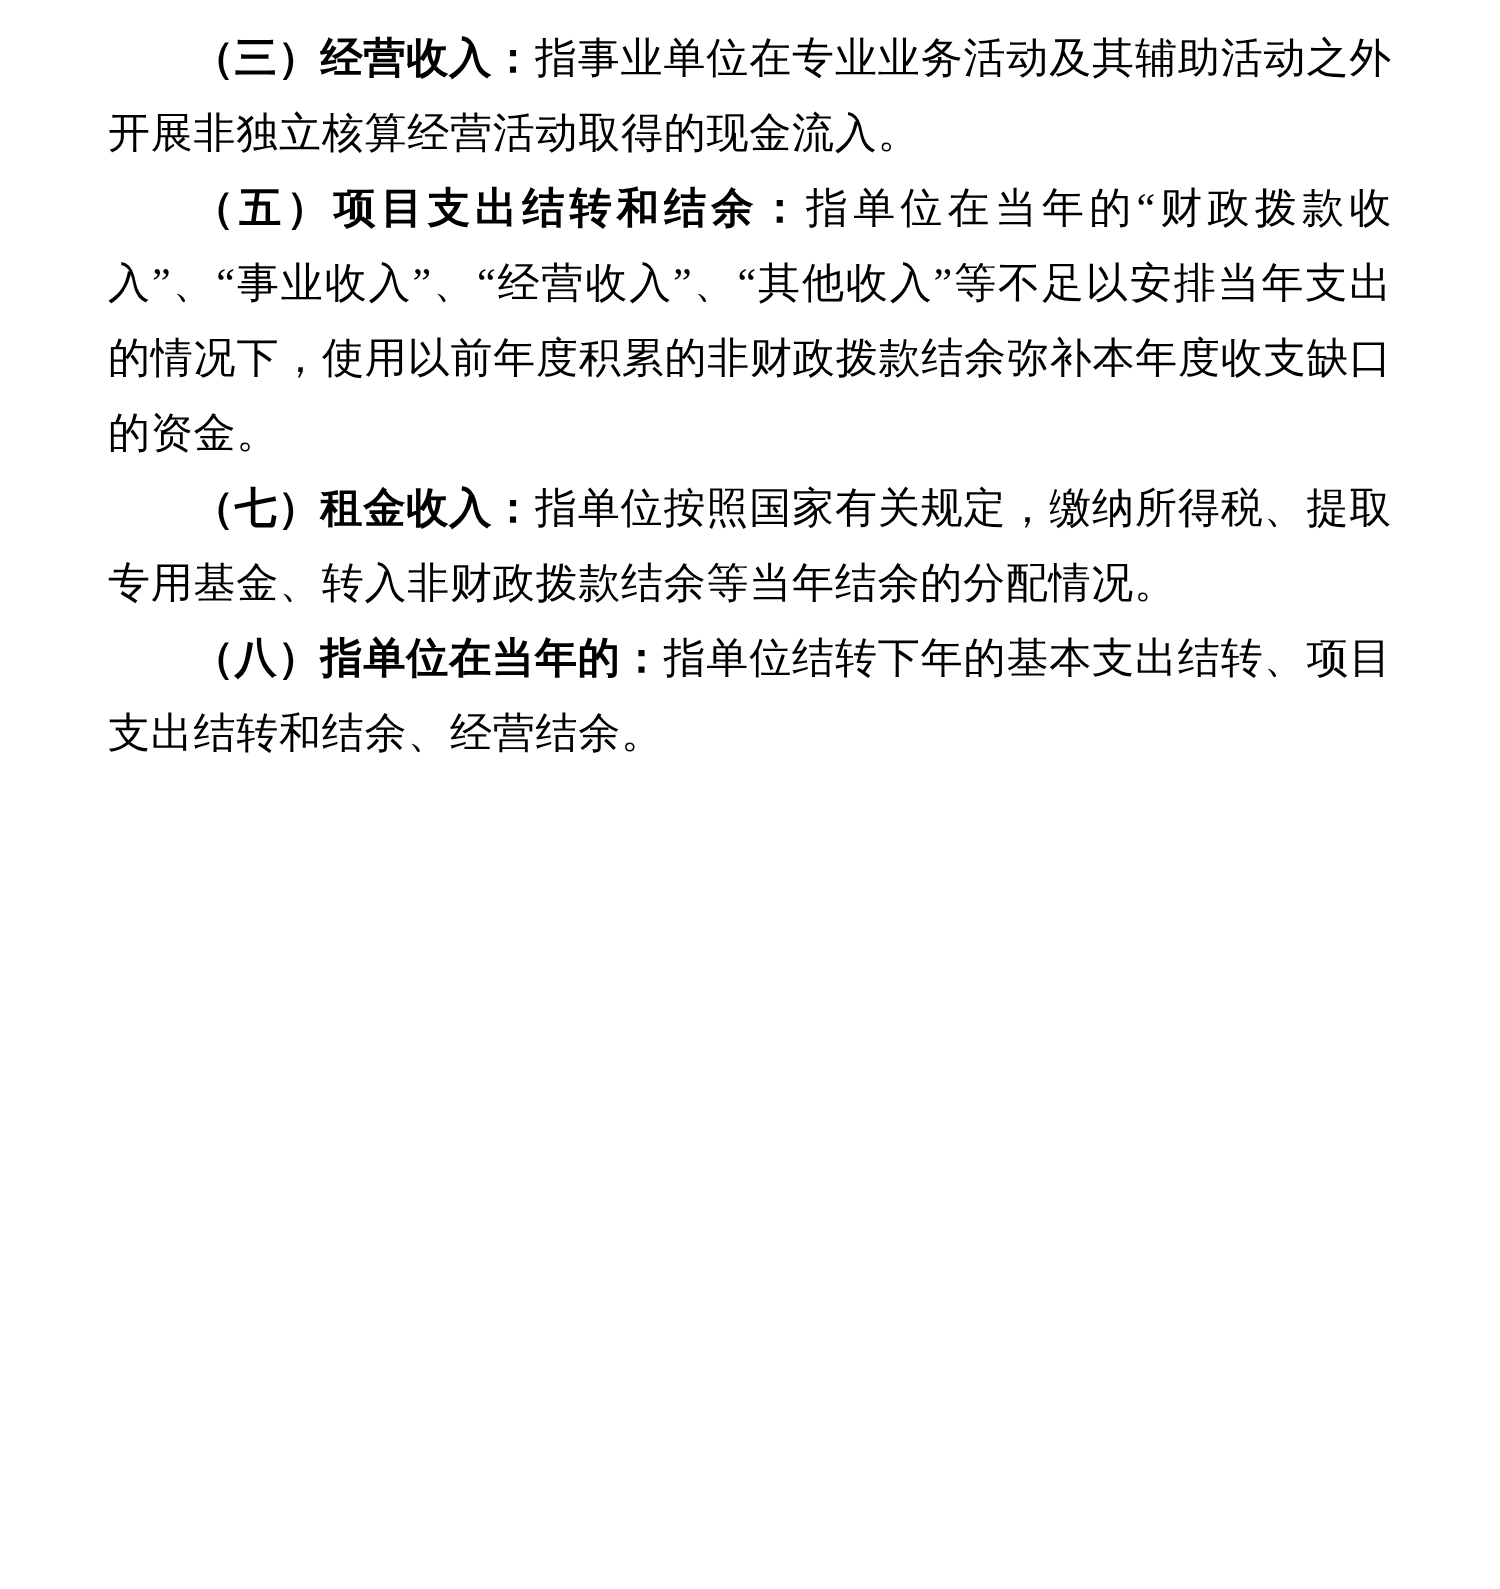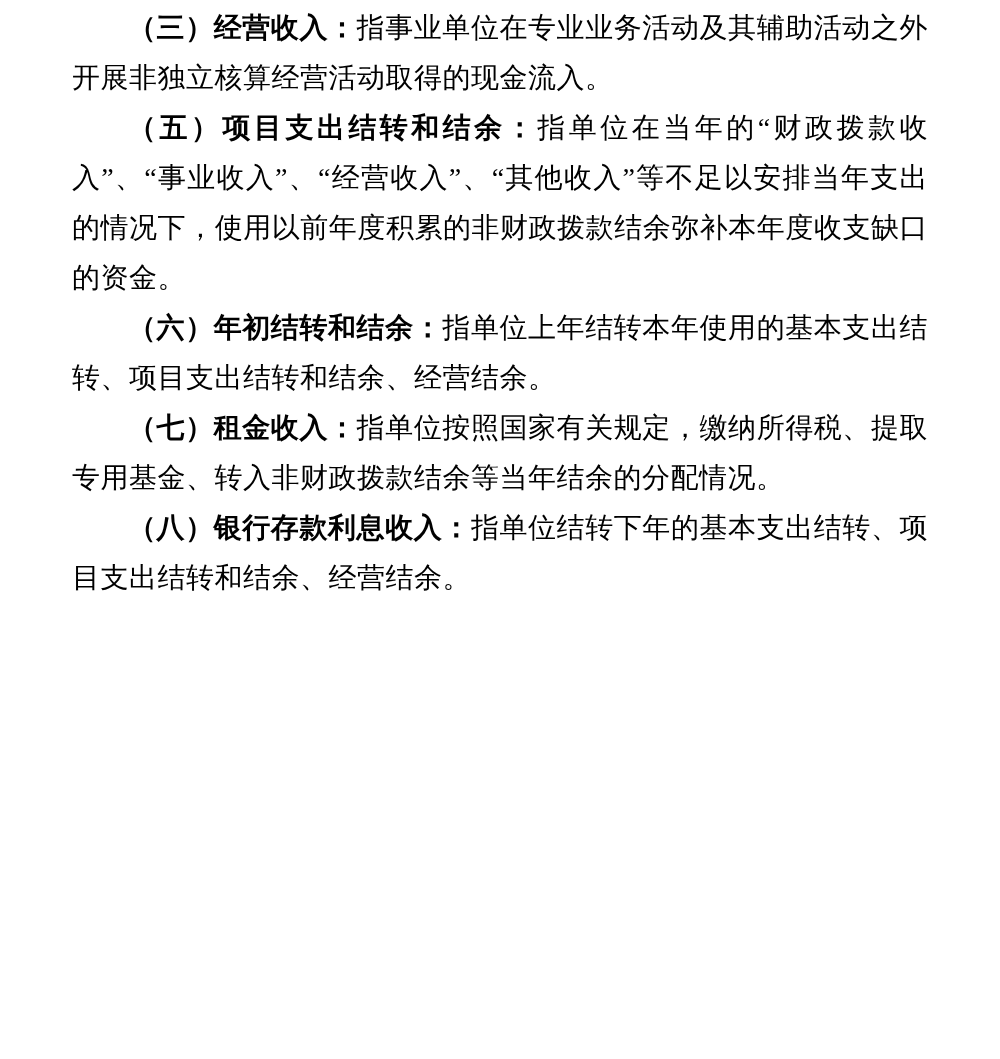--- a/index.html
+++ b/index.html
@@ -9,21 +9,21 @@
   }
   body {
     width: 1000px;
     height: 1059px;
     overflow: hidden;
   }
   .page {
     box-sizing: border-box;
     width: 1000px;
     height: 1059px;
-    padding: 3px 72px 0 72px;
+    padding: 15px 72px 0 72px;
     background: #ffffff;
     color: #000000;
     font-family: "Liberation Serif", "DejaVu Serif", serif;
     font-size: 28px;
     line-height: 50px;
   }
   .page p {
     margin: 0;
     padding: 0;
     text-indent: 2em;
@@ -39,20 +39,19 @@
 </head>
 <body>
 
 <div class="page">
 
   <p><span class="head">（三）经营收入：</span><span>指事业单位在专业业务活动及其辅助活动之外开展非独立核算经营活动取得的现金流入。</span></p>
 
 
   <p><span class="head">（五）项目支出结转和结余：</span><span>指单位在当年的“财政拨款收入”、“事业收入”、“经营收入”、“其他收入”等不足以安排当年支出的情况下，使用以前年度积累的非财政拨款结余弥补本年度收支缺口的资金。</span></p>
 
-  <p><span class="head">（六）年初结转和结余：</span><span>指单位上年结转本年使用的基本支出结转、项目支出结转和结余、经营结余。</span></p>
 
   <p><span class="head">（七）租金收入：</span><span>指单位按照国家有关规定，缴纳所得税、提取专用基金、转入非财政拨款结余等当年结余的分配情况。</span></p>
 
-  <p><span class="head">（八）银行存款利息收入：</span><span>指单位结转下年的基本支出结转、项目支出结转和结余、经营结余。</span></p>
+  <p><span class="head">（八）指单位在当年的：</span><span>指单位结转下年的基本支出结转、项目支出结转和结余、经营结余。</span></p>
 
 
 </div>
 
 </body></html>

